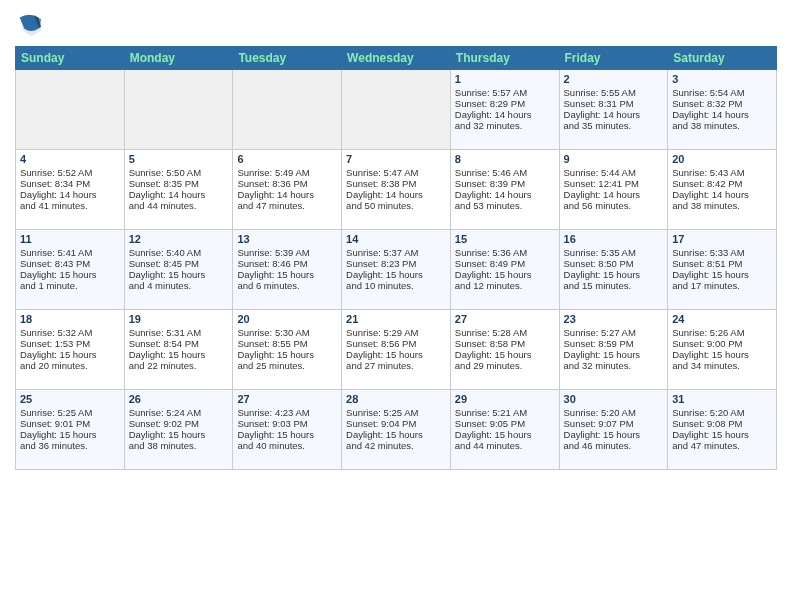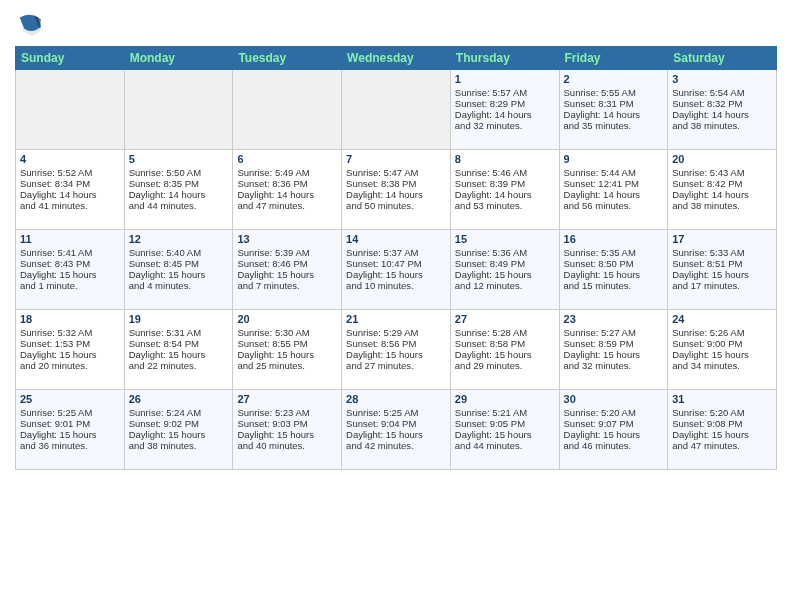--- a/index.html
+++ b/index.html
@@ -220,26 +220,26 @@
             <div>Sunrise: 5:40 AM</div>
             <div>Sunset: 8:45 PM</div>
             <div>Daylight: 15 hours</div>
             <div>and 4 minutes.</div>
           </td>
           <td>
             <span class="day-num">13</span>
             <div>Sunrise: 5:39 AM</div>
             <div>Sunset: 8:46 PM</div>
             <div>Daylight: 15 hours</div>
-            <div>and 7 minutes.</div>
+            <div>and 6 minutes.</div>
           </td>
           <td>
             <span class="day-num">14</span>
             <div>Sunrise: 5:37 AM</div>
-            <div>Sunset: 10:47 PM</div>
+            <div>Sunset: 8:23 PM</div>
             <div>Daylight: 15 hours</div>
             <div>and 10 minutes.</div>
           </td>
           <td>
             <span class="day-num">15</span>
             <div>Sunrise: 5:36 AM</div>
             <div>Sunset: 8:49 PM</div>
             <div>Daylight: 15 hours</div>
             <div>and 12 minutes.</div>
           </td>
@@ -319,21 +319,21 @@
           </td>
           <td>
             <span class="day-num">26</span>
             <div>Sunrise: 5:24 AM</div>
             <div>Sunset: 9:02 PM</div>
             <div>Daylight: 15 hours</div>
             <div>and 38 minutes.</div>
           </td>
           <td>
             <span class="day-num">27</span>
-            <div>Sunrise: 5:23 AM</div>
+            <div>Sunrise: 4:23 AM</div>
             <div>Sunset: 9:03 PM</div>
             <div>Daylight: 15 hours</div>
             <div>and 40 minutes.</div>
           </td>
           <td>
             <span class="day-num">28</span>
             <div>Sunrise: 5:25 AM</div>
             <div>Sunset: 9:04 PM</div>
             <div>Daylight: 15 hours</div>
             <div>and 42 minutes.</div>

